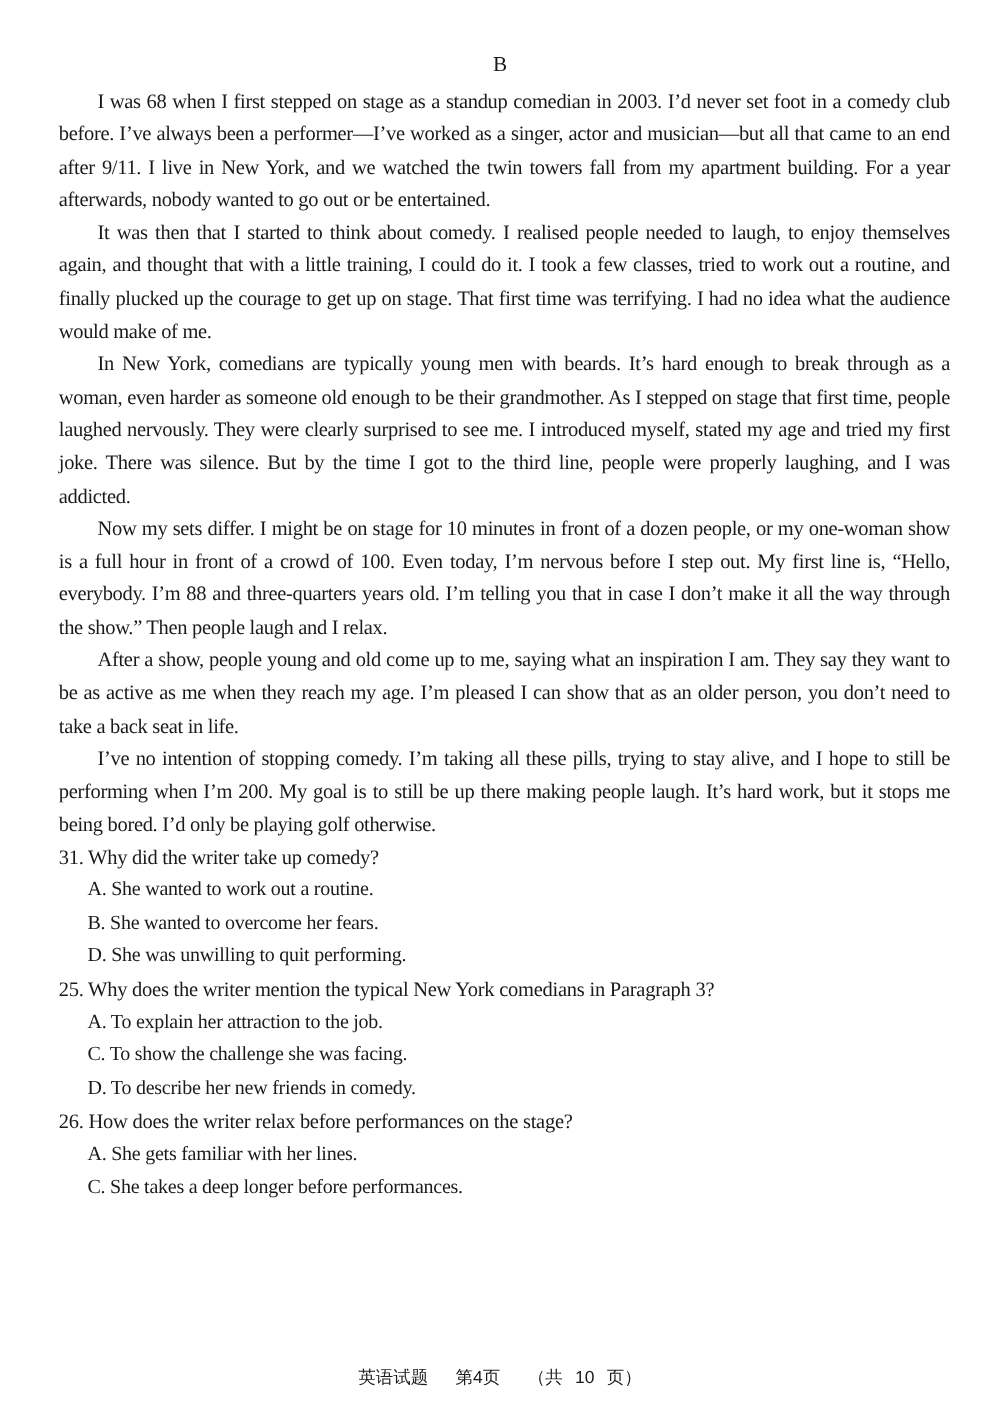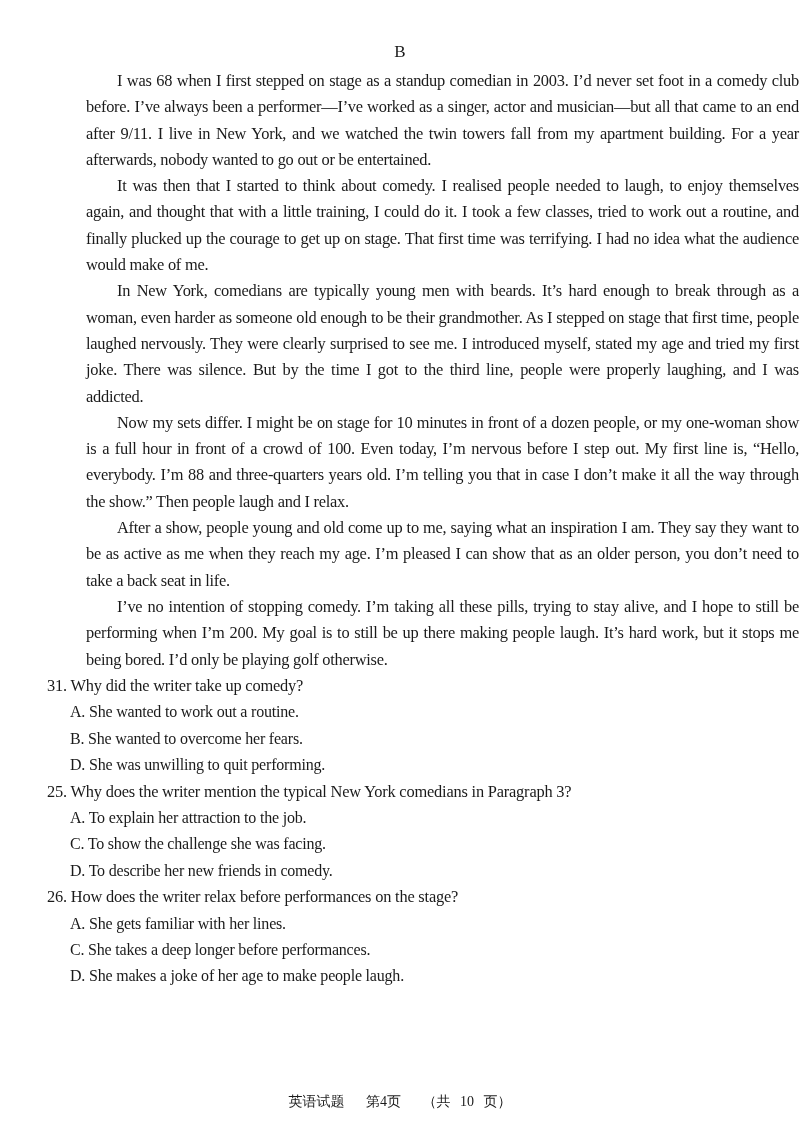--- a/index.html
+++ b/index.html
@@ -6,33 +6,33 @@
   body {
     width: 800px; height: 1133px; background: #ffffff; overflow: hidden;
     font-family: "Liberation Serif", "DejaVu Serif", serif;
     color: #1a1a1a;
   }
   .page { position: relative; width: 800px; height: 1133px; }
   .section-letter {
     position: absolute; top: 42px; left: 0; width: 800px; text-align: center;
     font-size: 17px;
   }
-  .passage { position: absolute; top: 68px; left: 47px; width: 713px; margin-left: 39px; }
+  .passage { position: absolute; top: 68px; left: 47px; width: 713px; }
   .para {
     margin: 0; font-size: 16.4px; line-height: 26.3px;
     text-indent: 31px; text-align: justify; text-align-last: left;
     letter-spacing: -0.25px;
   }
   .questions { position: absolute; top: 673px; left: 47px; width: 713px; }
   .q { margin: 0; }
   .q-stem { font-size: 16.4px; line-height: 26.4px; letter-spacing: -0.2px; }
   .opt { font-size: 16px; line-height: 26.4px; padding-left: 23px; letter-spacing: -0.2px; }
   .footer {
     position: absolute; top: 1093px; left: 0; width: 800px; text-align: center;
-    font-size: 14px; font-family: Liberation Serif, serif;
+    font-size: 14px; font-family: Liberation Sans, sans-serif;
     word-spacing: 6px;
   }
   .footer span { margin: 0 6px; }
 </style>
 </head>
 <body>
 
 <div class="page">
   <div class="section-letter">B</div>
 
@@ -55,21 +55,20 @@
     <div class="q">
       <div class="q-stem">25. Why does the writer mention the typical New York comedians in Paragraph 3?</div>
       <div class="opt">A. To explain her attraction to the job.</div>
       <div class="opt">C. To show the challenge she was facing.</div>
       <div class="opt">D. To describe her new friends in comedy.</div>
     </div>
     <div class="q">
       <div class="q-stem">26. How does the writer relax before performances on the stage?</div>
       <div class="opt">A. She gets familiar with her lines.</div>
       <div class="opt">C. She takes a deep longer before performances.</div>
-      <div class="opt">D. She makes a joke of her age to make people laugh.</div>
     </div>
   </div>
 
   <div class="footer">
     <span>英语试题</span>
     <span>第4页</span>
     <span>（共 10 页）</span>
   </div>
 </div>
 

